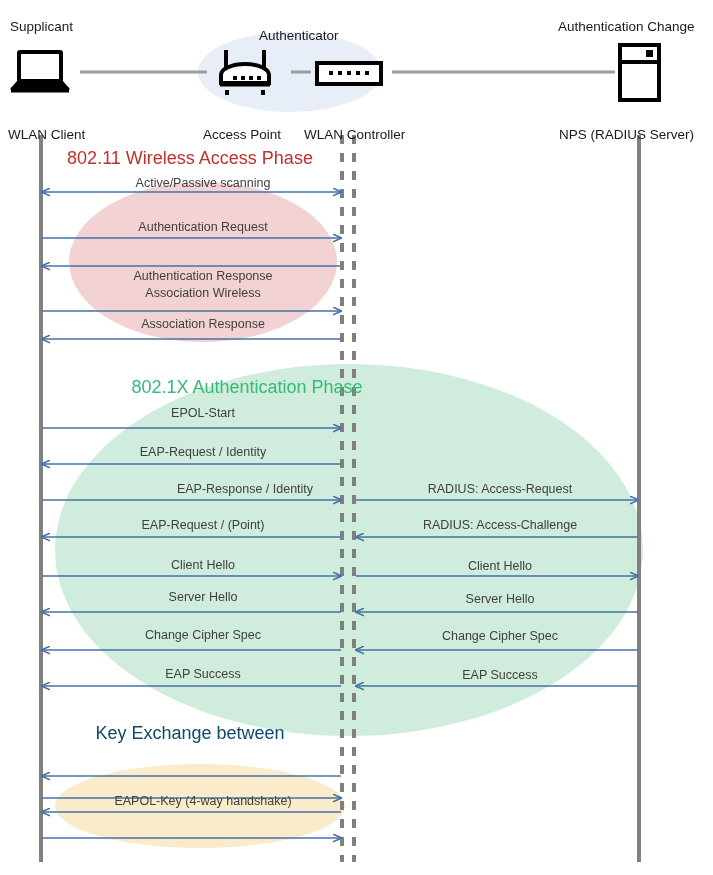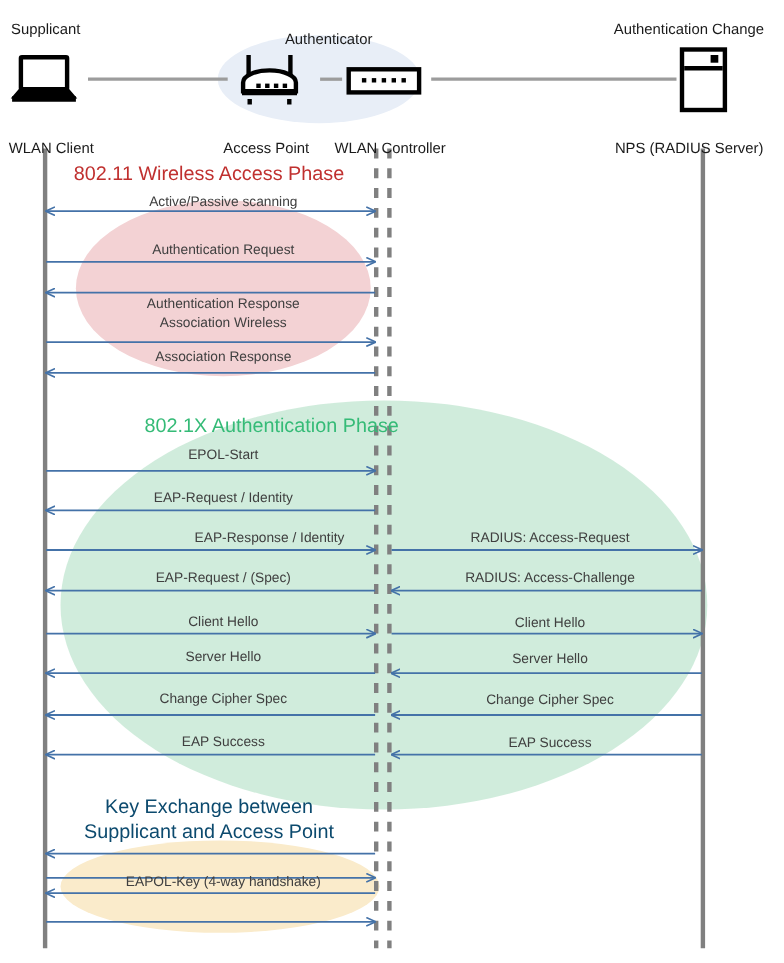--- a/index.html
+++ b/index.html
@@ -150,33 +150,32 @@
 
   <div class="hdr-label actor-title" style="left:558px;top:20px;">Authentication Change</div>
   <div class="hdr-label actor-sub" style="left:559px;top:108px;">NPS (RADIUS Server)</div>
 
   <div class="phase-label phase-80211" style="left:190px;top:147px;">802.11 Wireless Access Phase</div>
 
   <div class="phase-label phase-8021x" style="left:202px;top:376px;">802.1X Authentication Phase</div>
 
   <div class="phase-label phase-key" style="left:190px;top:722px;">
     <div>Key Exchange between</div>
-    <div>Supplicant and Access Point</div>
   </div>
 
   <div id="labels-left">
       <div class="msg-label" style="left: 203px; top: 177px;">Active/Passive scanning</div>
       <div class="msg-label" style="left: 203px; top: 221px;">Authentication Request</div>
       <div class="msg-label" style="left: 203px; top: 250px; margin-top: 20px;">Authentication Response</div>
       <div class="msg-label" style="left: 203px; top: 287px;">Association Wireless</div>
       <div class="msg-label" style="left: 203px; top: 318px;">Association Response</div>
       <div class="msg-label" style="left: 203px; top: 407px;">EPOL-Start</div>
       <div class="msg-label" style="left: 203px; top: 446px;">EAP-Request / Identity</div>
       <div class="msg-label" style="left: 203px; top: 483px; margin-left: 42px;">EAP-Response / Identity</div>
-      <div class="msg-label" style="left: 203px; top: 519px;">EAP-Request / (Spec)</div>
+      <div class="msg-label" style="left: 203px; top: 519px;">EAP-Request / (Point)</div>
       <div class="msg-label" style="left: 203px; top: 559px;">Client Hello</div>
       <div class="msg-label" style="left: 203px; top: 591px;">Server Hello</div>
       <div class="msg-label" style="left: 203px; top: 629px;">Change Cipher Spec</div>
       <div class="msg-label" style="left: 203px; top: 668px;">EAP Success</div>
       <div class="msg-label" style="left: 203px; top: 795px;">EAPOL-Key (4-way handshake)</div>
     </div>
   <div id="labels-right">
       <div class="msg-label" style="left: 500px; top: 483px;">RADIUS: Access-Request</div>
       <div class="msg-label" style="left: 500px; top: 519px;">RADIUS: Access-Challenge</div>
       <div class="msg-label" style="left: 500px; top: 560px;">Client Hello</div>

